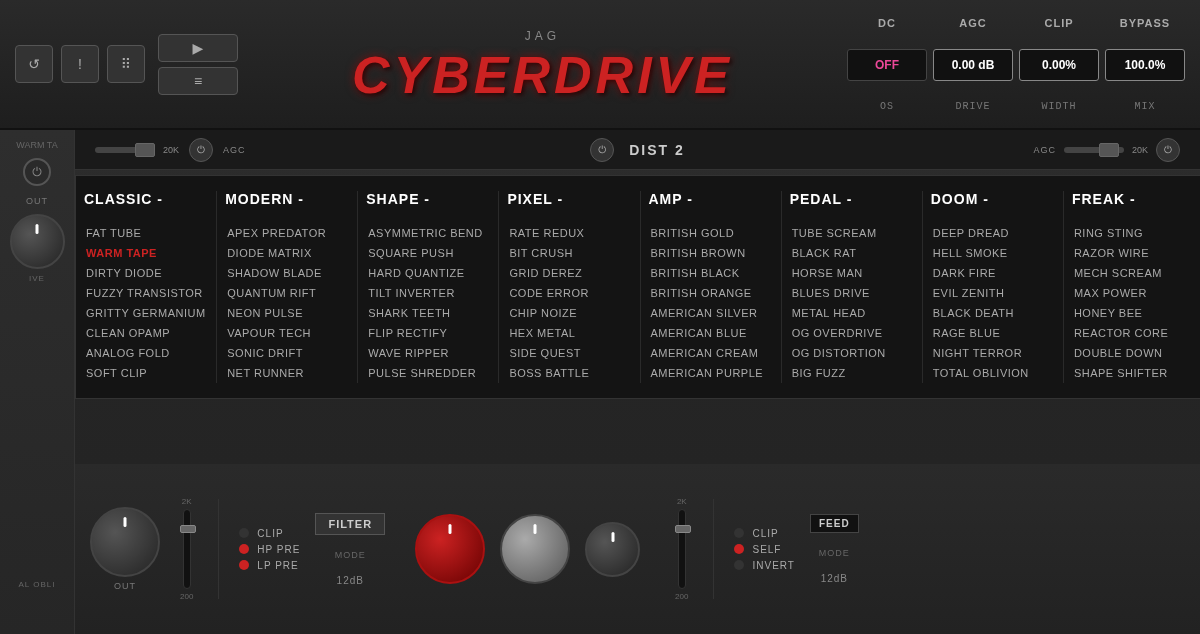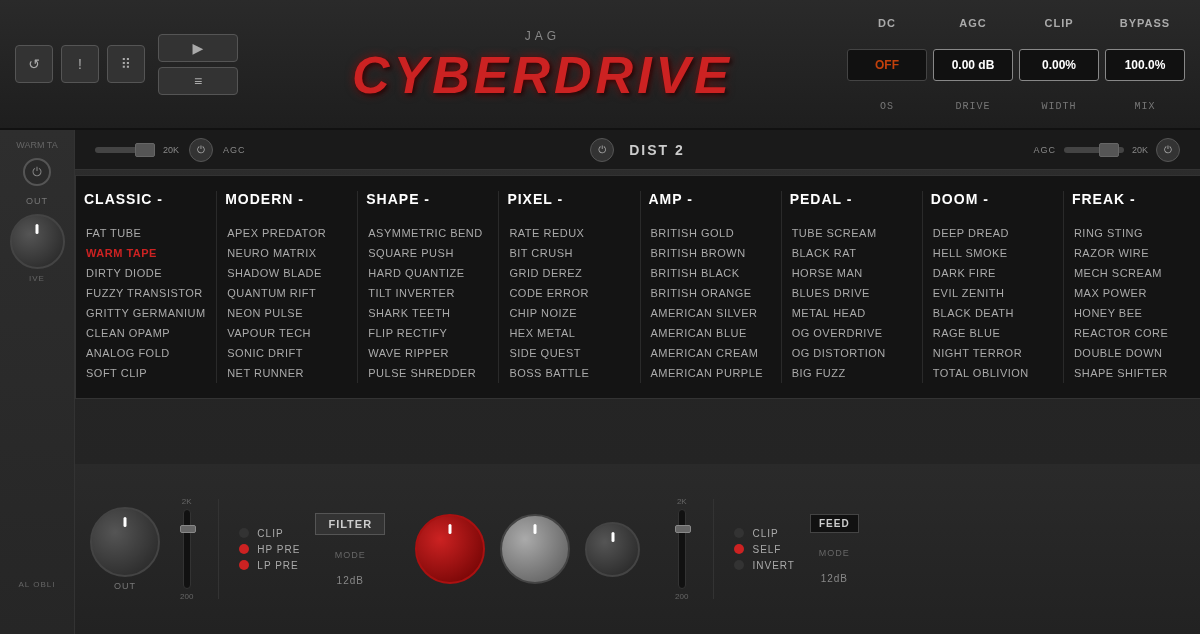--- a/index.html
+++ b/index.html
@@ -97,21 +97,21 @@
     .ctrl-value {
       width: 80px;
       height: 32px;
       background: #111;
       border: 1px solid #444;
       border-radius: 3px;
       display: flex;
       align-items: center;
       justify-content: center;
       font-size: 12px;
-      color: #c2410c;
+      color: #ec4899;
       font-weight: bold;
       cursor: pointer;
     }
     .ctrl-value.active {
       border-color: #888;
       color: #fff;
     }
 
     .top-right-bottom-labels {
       display: flex;
@@ -471,21 +471,21 @@
           <div class="col-item">DIRTY DIODE</div>
           <div class="col-item">FUZZY TRANSISTOR</div>
           <div class="col-item">GRITTY GERMANIUM</div>
           <div class="col-item">CLEAN OPAMP</div>
           <div class="col-item">ANALOG FOLD</div>
           <div class="col-item">SOFT CLIP</div>
         </div>
         <div class="dropdown-column">
           <div class="col-header">MODERN -</div>
           <div class="col-item">APEX PREDATOR</div>
-          <div class="col-item">NEURO MATRIX</div>
+          <div class="col-item">DIODE MATRIX</div>
           <div class="col-item">SHADOW BLADE</div>
           <div class="col-item">QUANTUM RIFT</div>
           <div class="col-item">NEON PULSE</div>
           <div class="col-item">VAPOUR TECH</div>
           <div class="col-item">SONIC DRIFT</div>
           <div class="col-item">NET RUNNER</div>
         </div>
         <div class="dropdown-column">
           <div class="col-header">SHAPE -</div>
           <div class="col-item">ASYMMETRIC BEND</div>

